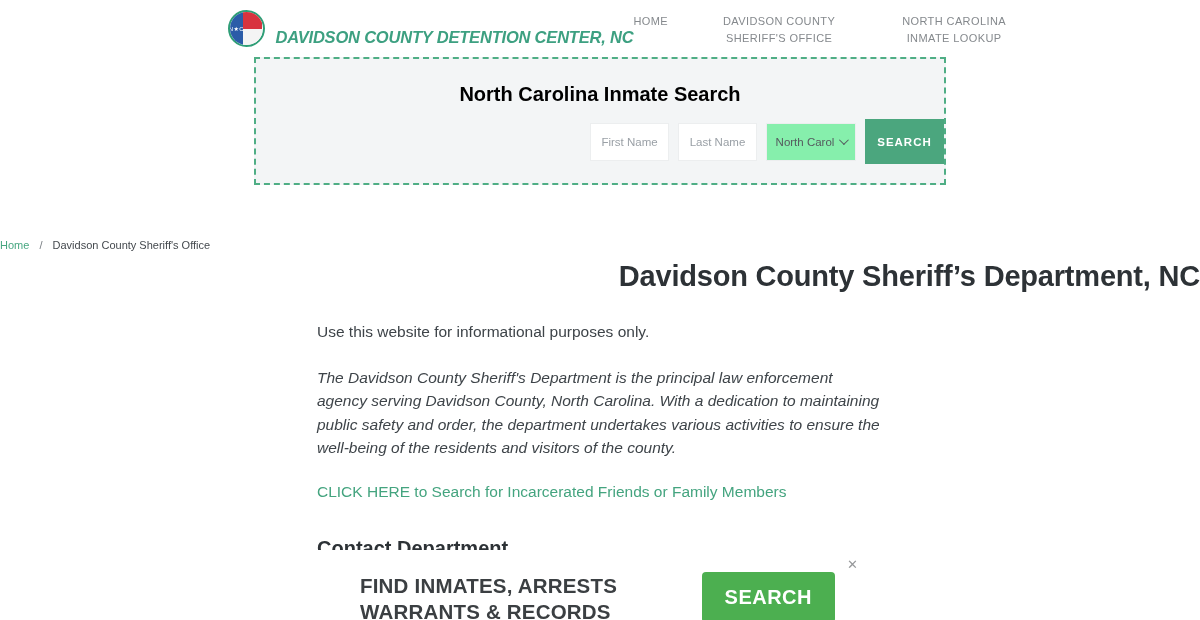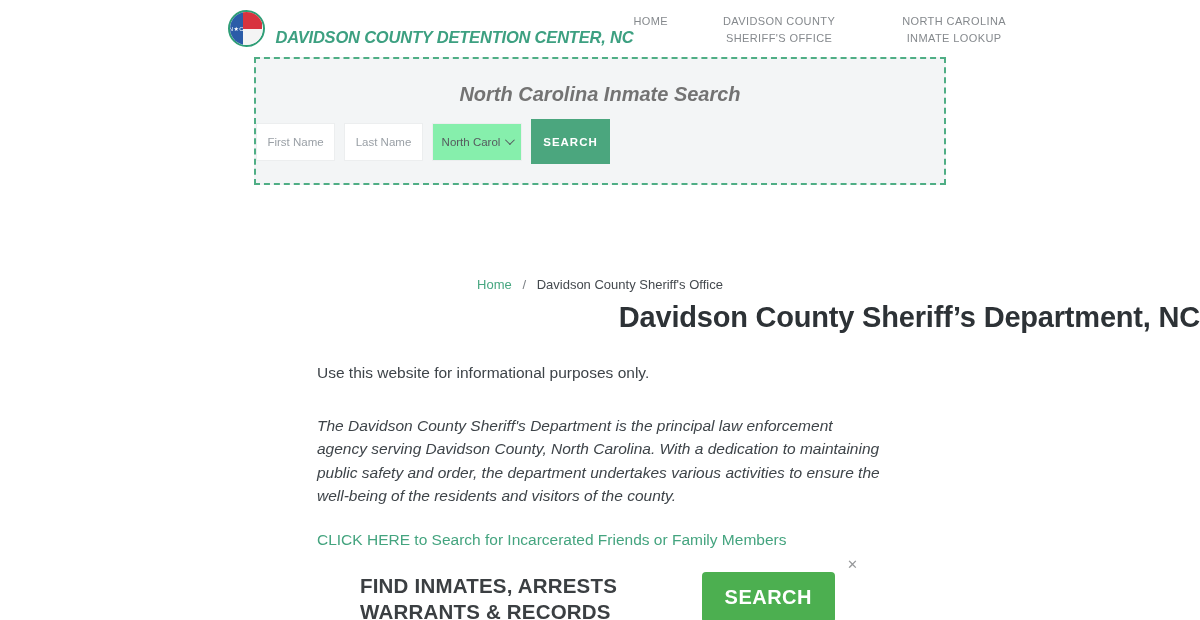--- a/index.html
+++ b/index.html
@@ -19,45 +19,45 @@
     font-style: italic; letter-spacing: -0.2px; white-space: nowrap; }
   .nav { margin-left: auto; display: flex; align-items: flex-start; gap: 40px; }
   .nav-item { color: #85898d; font-size: 11px; letter-spacing: .4px; text-align: center;
     line-height: 1.55; cursor: pointer; text-decoration: none; }
   .nav-item.w140 { width: 142px; }
   .nav-item.w125 { width: 128px; }
 
   
   .search-panel { width: 692px; margin: 0 auto; border: 2px dashed #4fae85;
     background: #f3f5f6; height: 128px; padding-top: 24px; text-align: center; }
-  .search-panel h2 { color: #737373; font-size: 20px; font-weight: bold; font-style: italic; }
-  .search-form { margin-top: 13px; display: flex; justify-content: flex-start; align-items: center; gap: 9px; }
+  .search-panel h2 { color: #000000; font-size: 20px; font-weight: bold; }
+  .search-form { margin-top: 13px; display: flex; justify-content: flex-end; align-items: center; gap: 9px; }
   .search-form input { width: 79px; height: 38px; border: 1px solid #eceeef; background: #fff;
     font-size: 11.5px; color: #555a5e; text-align: center; outline: none;
     font-family: "Liberation Sans", sans-serif; }
   .search-form input::placeholder { color: #9aa0a6; }
   .fake-select { width: 90px; height: 38px; background: #86efac; border: 1px solid #eceeef;
     display: flex; align-items: center; justify-content: center; gap: 5px;
     font-size: 11.5px; color: #555a5e; cursor: pointer; }
   .chev { width: 7px; height: 7px; border-right: 1.5px solid #555a5e; border-bottom: 1.5px solid #555a5e;
     transform: rotate(45deg) translateY(-2px); display: inline-block; }
   .btn-search { width: 79px; height: 45px; background: #4ba67e; color: #fff; border: none;
     font-size: 11.5px; font-weight: bold; letter-spacing: 1px; cursor: pointer;
     font-family: "Liberation Sans", sans-serif; }
 
   
-  .breadcrumb { margin-top: 92px; text-align: center; font-size: 13px; color: #44494e; }
+  .breadcrumb { margin-top: 54px; font-size: 11px; color: #44494e; }
   .breadcrumb .bc-home { color: #47a781; text-decoration: none; cursor: pointer; }
   .breadcrumb .sep { color: #7a7f84; margin: 0 7px; }
   h1.page-title { margin-top: 9px; text-align: right; font-size: 29px; font-weight: bold;
     color: #2d3236; letter-spacing: -0.2px; }
 
   
   .content { width: 566px; margin: 27px auto 0; color: #3e4449; font-size: 15.5px; line-height: 1.52; }
-  .content p.intro { margin-bottom: 29px; }
+  .content p.intro { margin-bottom: 22px; }
   .content p.desc { margin-bottom: 20px; font-style: italic; }
   .content a.search-link { color: #44a47f; text-decoration: none; cursor: pointer; display: inline-block; margin-bottom: 24px; }
   .content h3.contact-heading { font-size: 20px; font-weight: bold; color: #2d3236; margin: 6px 0 18px; }
   .content ul { margin-left: 38px; }
   .content li { margin-bottom: 2px; line-height: 1.45; }
   .content li b { font-weight: bold; }
   .addr-line2 { margin-left: 0; }
 
   
   .banner { position: fixed; left: 0; right: 0; bottom: 0; height: 70px; background: #ffffff; }

